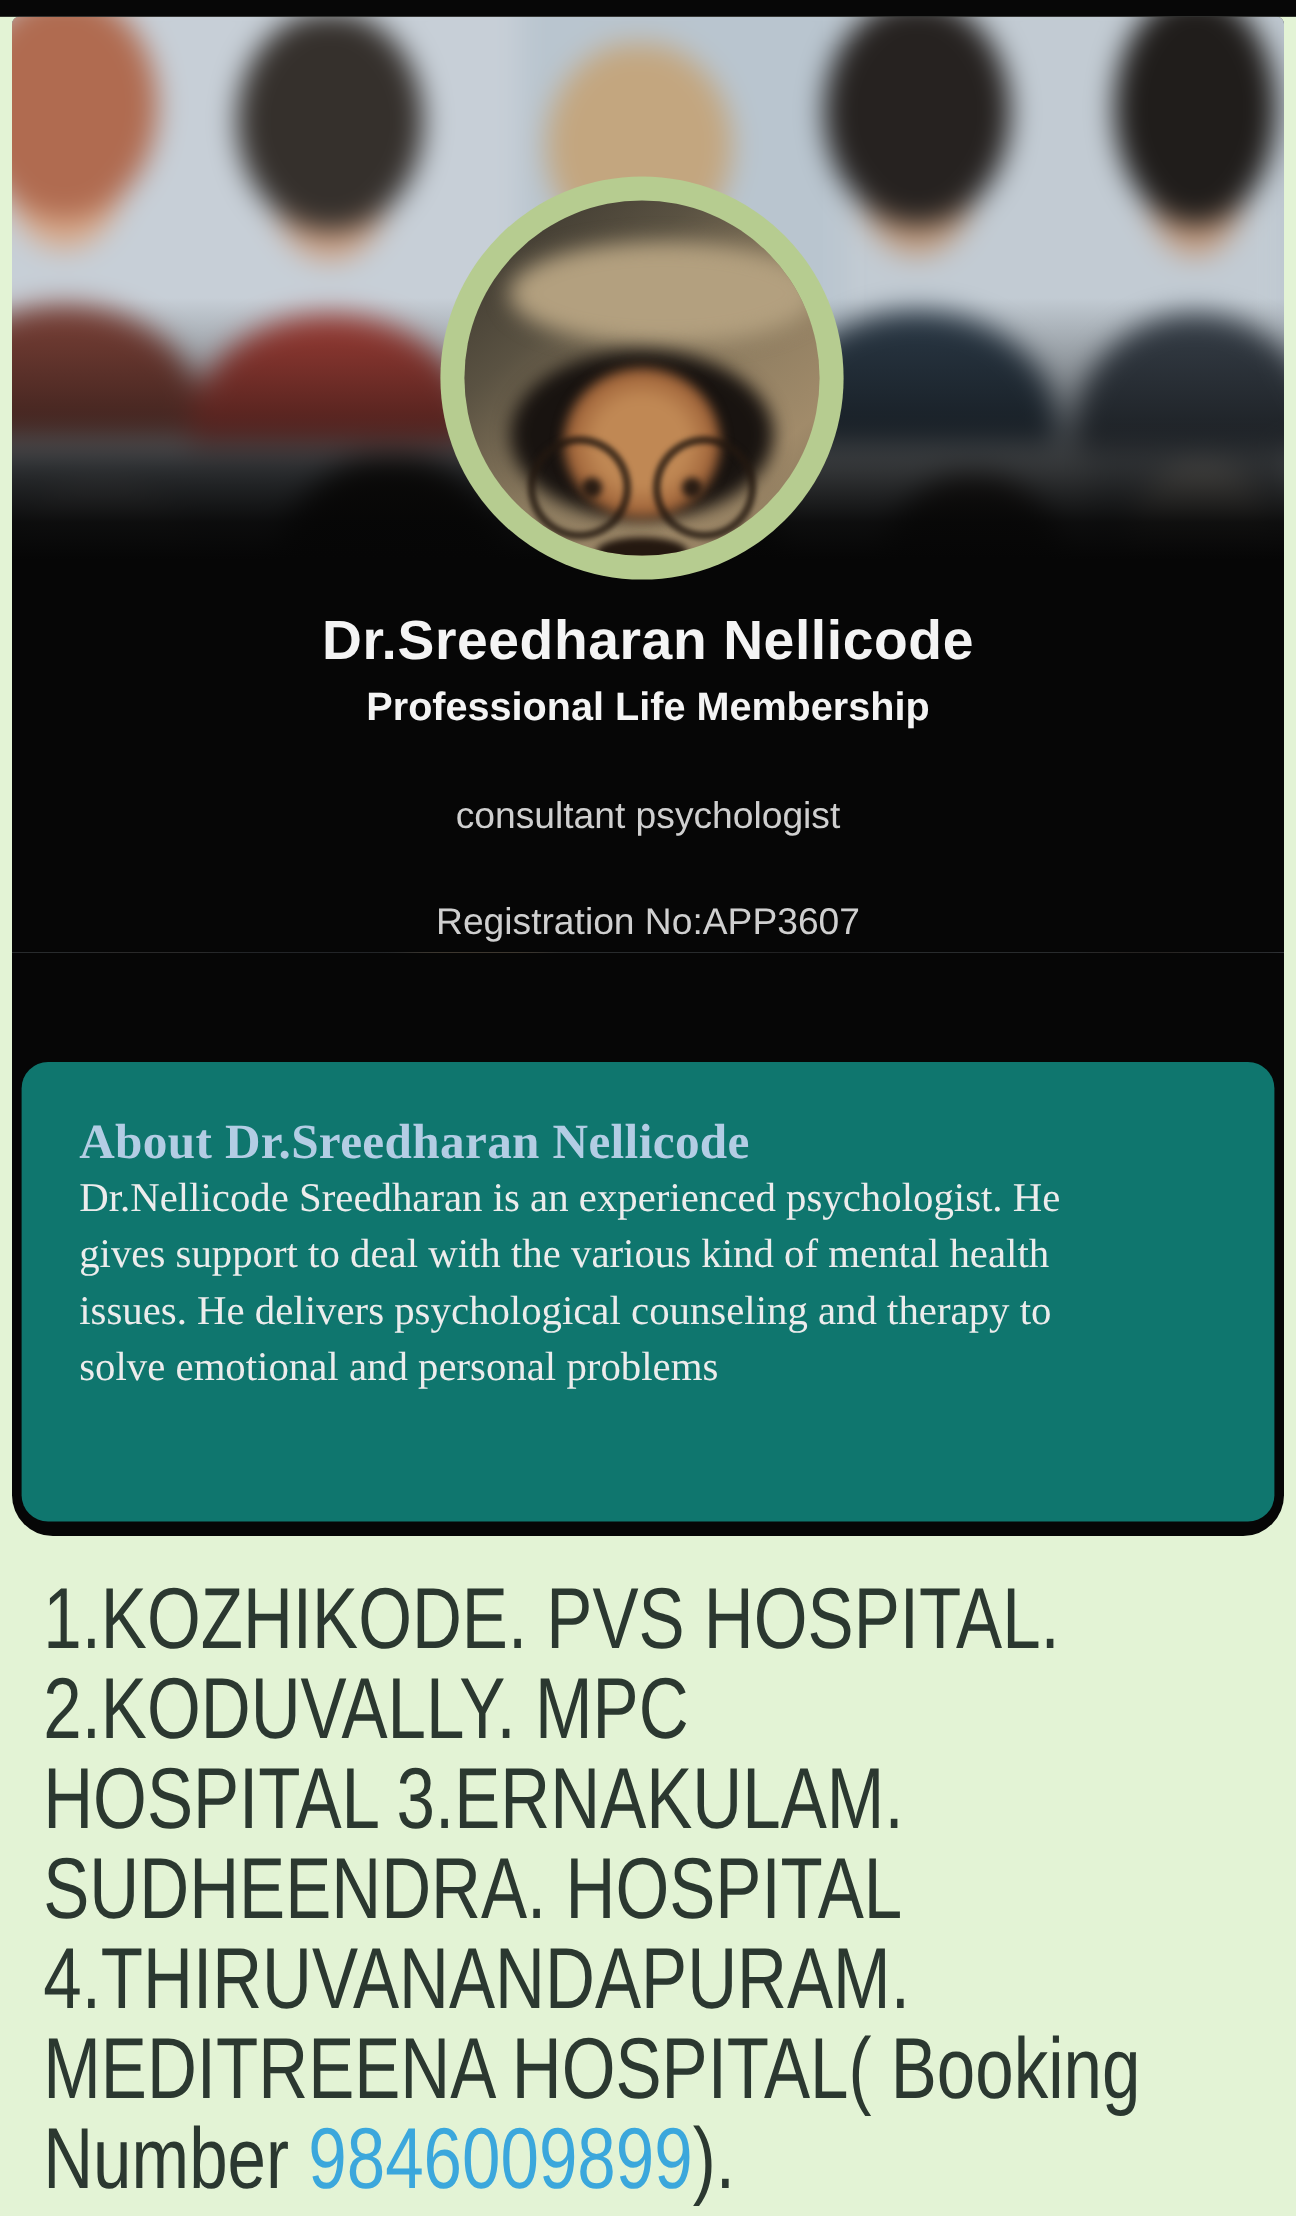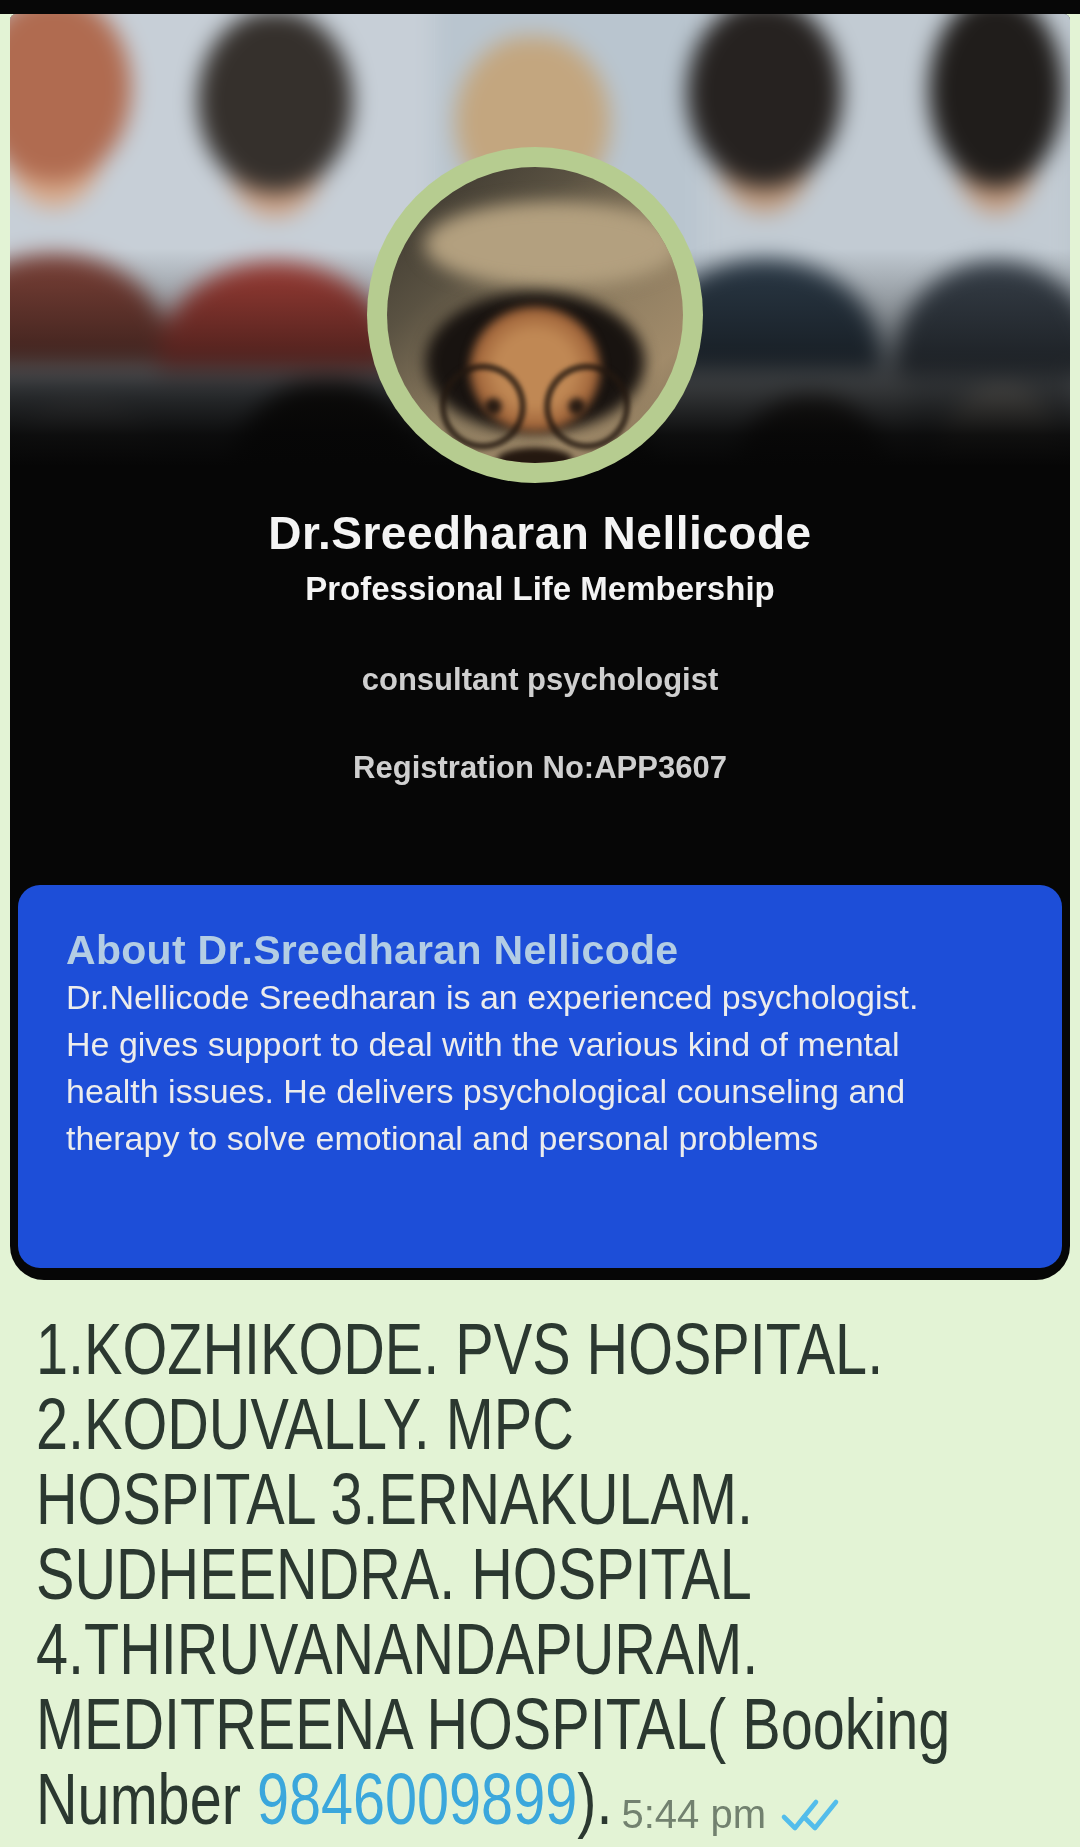--- a/index.html
+++ b/index.html
@@ -29,28 +29,28 @@
   }
   .avatar-photo{
     position:relative;width:296px;height:296px;border-radius:50%;overflow:hidden;
     background:linear-gradient(140deg,#35312a 0%,#5a5242 30%,#8d7c60 55%,#a18b6a 78%,#7c6c52 100%);
   }
   .avatar-photo .ly{position:absolute;}
   
   .hero-line{position:absolute;left:0;width:1060px;text-align:center;color:#f4f4f4;}
   .hero-name{top:492px;font-size:46px;font-weight:bold;letter-spacing:.5px;}
   .hero-membership{top:556px;font-size:33px;font-weight:bold;}
-  .hero-sub{color:#cfcfcf;font-size:31px;font-weight:700;}
+  .hero-sub{color:#cfcfcf;font-size:31px;font-weight:400;}
   .hero-role{top:648px;}
   .hero-qual{top:692px;}
   .hero-reg{top:736px;}
   
   .about-panel{
     position:absolute;left:8px;right:8px;top:871px;bottom:12px;
-    background:#1d4ed8;border-radius:22px;padding:42px 48px 0 48px;
+    background:#0f766e;border-radius:22px;padding:42px 48px 0 48px;font-family:Liberation Serif, serif;
   }
   .about-title{color:#b3cde4;font-size:41px;font-weight:bold;letter-spacing:.3px;}
   .about-body{
     width:880px;color:#ececec;font-size:34px;line-height:47px;font-weight:400;
   }
   
   .caption{position:absolute;left:0;top:1280px;width:876px;height:567px;padding:32px 0 0 36px;}
   .cap-lines{transform:scaleX(.80);transform-origin:left top;white-space:nowrap;}
   .cap-line{font-size:72px;line-height:75px;color:#2b3830;letter-spacing:0;}
   .cap-phone{color:#3ba7dc;}
@@ -119,21 +119,14 @@
   <div class="caption">
     <div class="cap-lines">
       <div class="cap-line">1.KOZHIKODE. PVS HOSPITAL.</div>
       <div class="cap-line">2.KODUVALLY. MPC</div>
       <div class="cap-line">HOSPITAL 3.ERNAKULAM.</div>
       <div class="cap-line">SUDHEENDRA. HOSPITAL</div>
       <div class="cap-line">4.THIRUVANANDAPURAM.</div>
       <div class="cap-line">MEDITREENA HOSPITAL( Booking</div>
       <div class="cap-line"><span>Number </span><span class="cap-phone">9846009899</span><span>).</span></div>
     </div>
-    <div class="meta">
-      <span class="meta-time">5:44 pm</span>
-      <svg class="ticks" width="62" height="38" viewBox="0 0 62 38">
-        <path d="M4 21 L15 32 L36 6" stroke="#53bdeb" stroke-width="4.6" fill="none" stroke-linecap="round" stroke-linejoin="round"></path>
-        <path d="M24 21 L35 32 L56 6" stroke="#53bdeb" stroke-width="4.6" fill="none" stroke-linecap="round" stroke-linejoin="round"></path>
-      </svg>
-    </div>
   </div>
 </div>
 
 </body></html>

